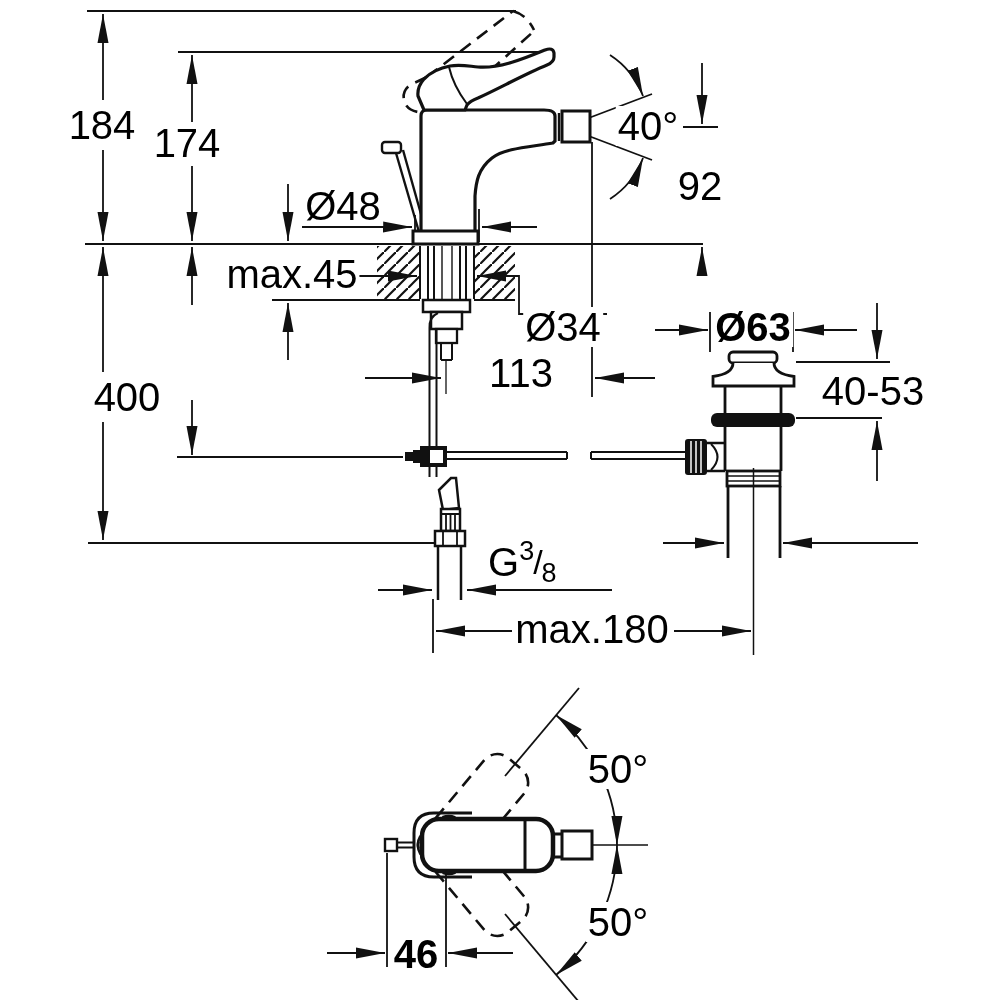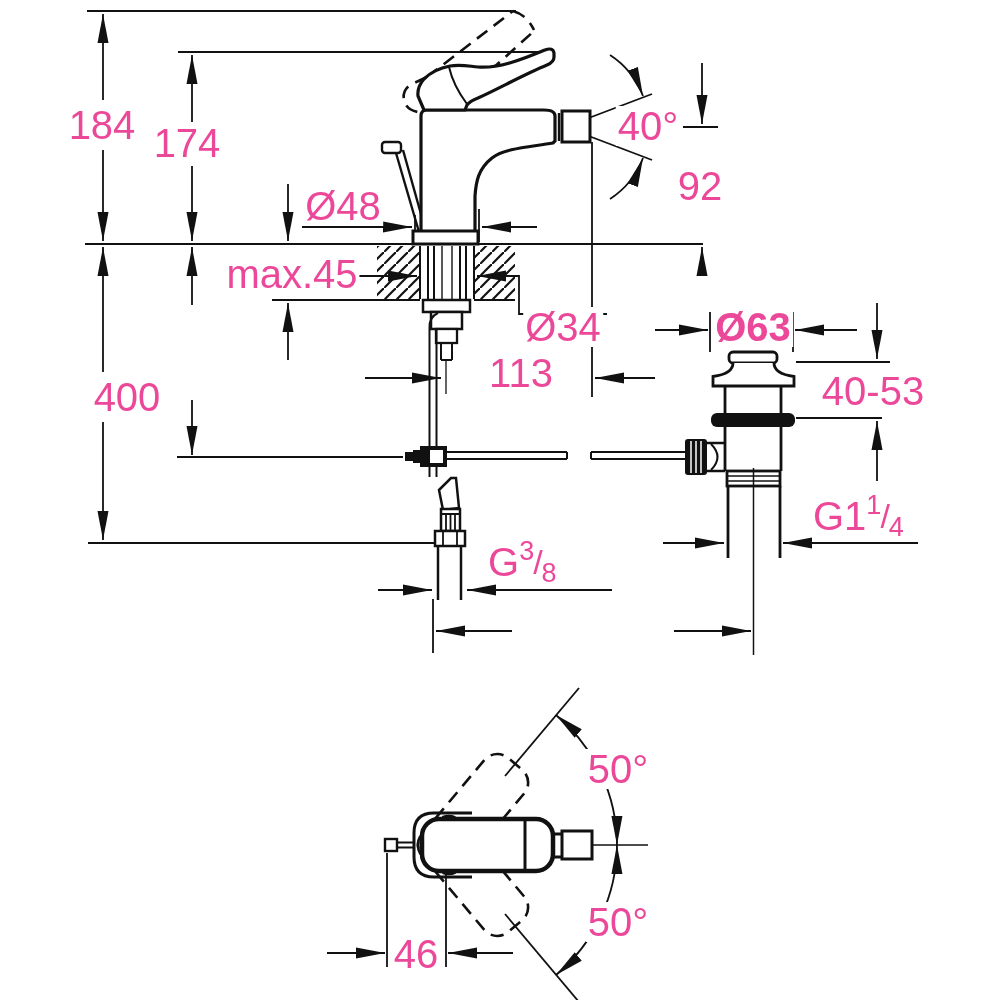--- a/index.html
+++ b/index.html
@@ -2,21 +2,21 @@
 <html><head>
 <meta charset="utf-8">
 <style>
   html,body{margin:0;padding:0;background:#fff;}
   #stage{
     position:relative;width:1000px;height:1000px;background:#ffffff;
     font-family:"Liberation Sans", sans-serif;color:#111;overflow:hidden;
   }
   #stage svg{position:absolute;left:0;top:0;}
   .dim{
-    position:absolute;font-size:40px;line-height:1.0;color:#ec4899;
+    position:absolute;font-size:40px;line-height:1.0;color:#000000;
     background:#fff;padding:0 2px;white-space:nowrap;
     transform:translate(-50%,-50%);text-align:center;
   }
   .dim.two-line{line-height:1.18;}
   .dim.anchor-left{transform:translate(0,-50%);}
   .frac sup{font-size:27px;position:relative;top:-2px;vertical-align:super;}
   .frac .slash{font-size:34px;position:relative;top:-2px;margin:0 -1px;}
   .frac sub{font-size:27px;position:relative;top:6px;vertical-align:baseline;}
   
   .p184{left:102px;top:125px;}
@@ -29,21 +29,21 @@
   .p113{left:521px;top:373px;}
   .p40deg{left:648px;top:126px;}
   .p92{left:700px;top:186px;}
   .p63{left:753px;top:327px;font-weight:bold;}
   .p4053{left:873px;top:391px;}
   .pg114{left:811px;top:515px;}
   .pg38{left:486px;top:561px;}
   .p180{left:592px;top:629px;}
   .p50a{left:618px;top:769px;}
   .p50b{left:618px;top:922px;}
-  .p46{left:416px;top:954px;}
+  .p46{left:416px;top:954px;font-weight:bold;}
 </style>
 </head>
 <body>
 
 <div id="stage">
 
   <svg width="1000" height="1000" viewBox="0 0 1000 1000">
     <defs>
       <marker id="ah" viewBox="0 0 30 14" refX="29" refY="7" markerWidth="30" markerHeight="14" markerUnits="userSpaceOnUse" orient="auto-start-reverse">
         <path d="M0,1.5 L29,7 L0,12.5 Z" fill="#111"></path>
@@ -250,22 +250,20 @@
   <div class="dim p151">174</div>
   <div class="dim p48">Ø48</div>
   <div class="dim p45">max.45</div>
   <div class="dim p400">400</div>
   <div class="dim p34">Ø34</div>
   <div class="dim p113">113</div>
   <div class="dim p40deg">40°</div>
   <div class="dim p92">92</div>
   <div class="dim p63">Ø63</div>
   <div class="dim p4053">40-53</div>
-  <div class="dim pg114 anchor-left frac">
-    <span>G1</span><sup>1</sup><span class="slash">/</span><sub>4</sub>
-  </div>
   <div class="dim pg38 anchor-left frac">
     <span>G</span><sup>3</sup><span class="slash">/</span><sub>8</sub>
   </div>
+  <div class="dim p180">max.180</div>
   <div class="dim p50a">50°</div>
   <div class="dim p50b">50°</div>
   <div class="dim p46">46</div>
 </div>
 
 </body></html>

